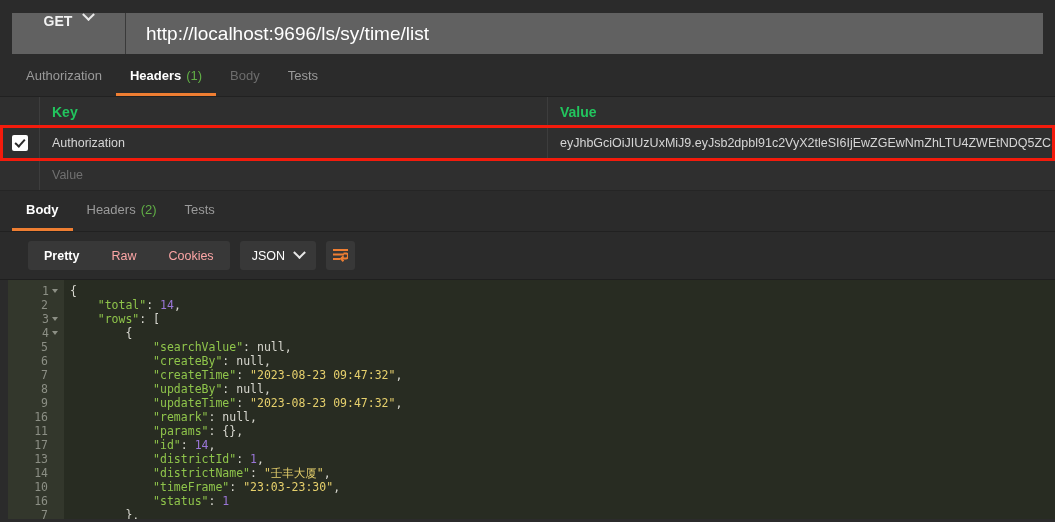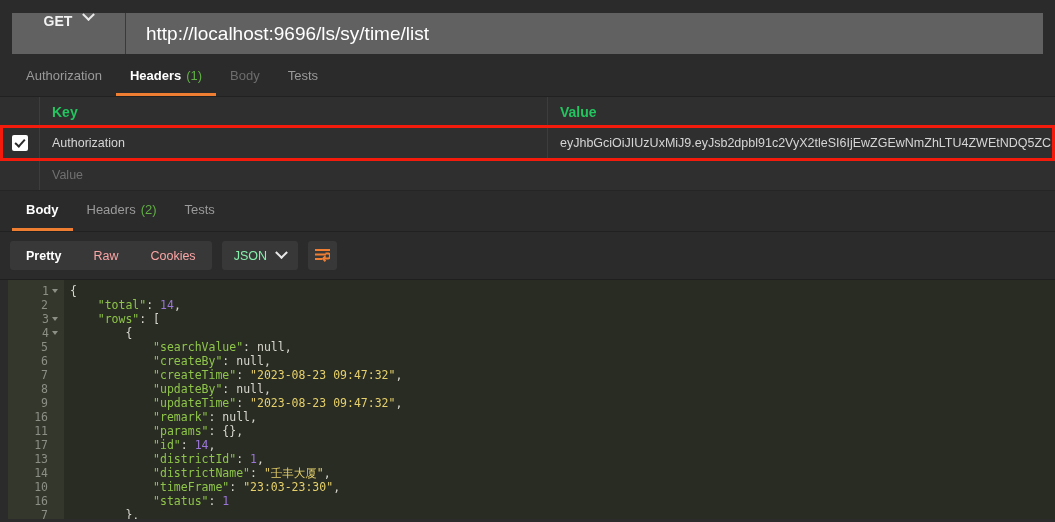--- a/index.html
+++ b/index.html
@@ -149,41 +149,41 @@
     display: flex; align-items: center;
     font-size: 13px; color: #9a9a9a; cursor: pointer;
     border-bottom: 3px solid transparent;
   }
   .resp-tab.active { color: #ffffff; font-weight: bold; border-bottom-color: #ef7e32; }
 
   .view-bar {
     height: 47px;
     display: flex;
     align-items: center;
-    padding-left: 10px;
+    padding-left: 28px;
     gap: 10px;
   }
   .seg {
     height: 29px;
     background: #383838;
     border-radius: 3px;
     display: flex;
     align-items: center;
   }
   .seg-item {
     height: 29px; padding: 0 16px;
     display: flex; align-items: center;
     font-size: 12.5px; color: #fca5a5; cursor: pointer;
   }
   .seg-item.active { color: #ffffff; font-weight: bold; }
   .fmt {
     height: 29px; min-width: 74px;
     background: #383838; border-radius: 3px;
     display: flex; align-items: center; justify-content: center;
-    gap: 10px; color: #86efac; font-size: 12.5px; cursor: pointer;
+    gap: 10px; color: #ffffff; font-size: 12.5px; cursor: pointer;
     padding: 0 12px;
   }
   .wrap-btn {
     width: 29px; height: 29px;
     background: #383838; border-radius: 3px;
     display: flex; align-items: center; justify-content: center;
     cursor: pointer;
   }
 
   

